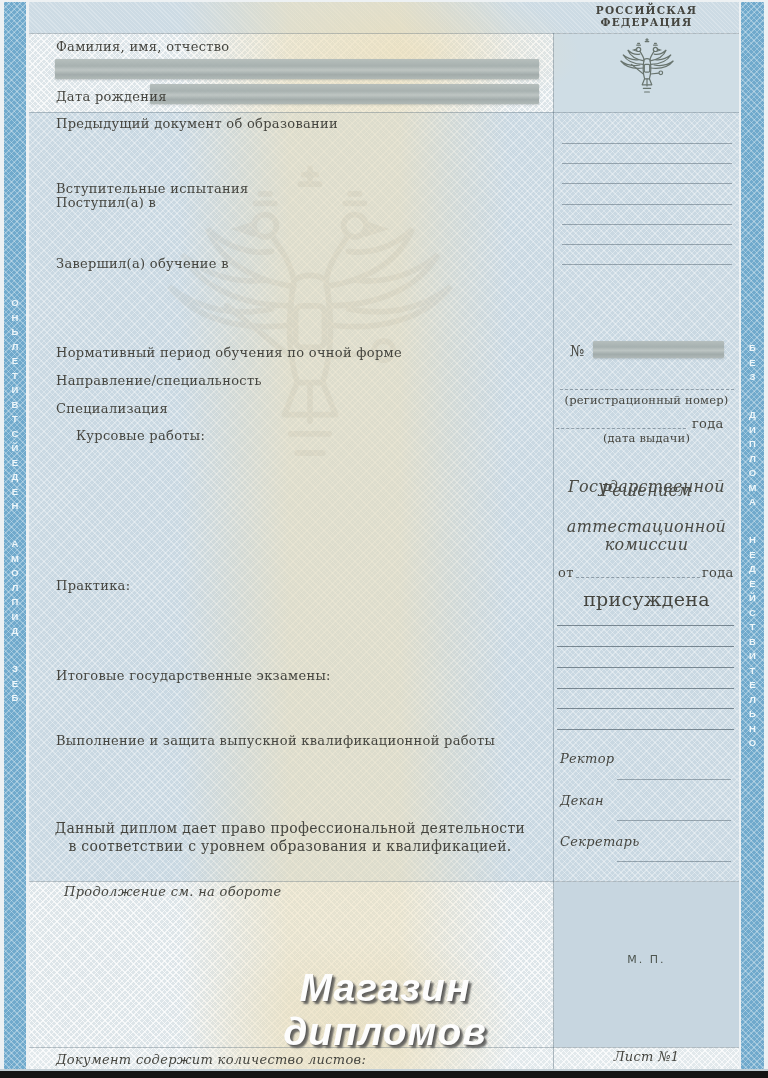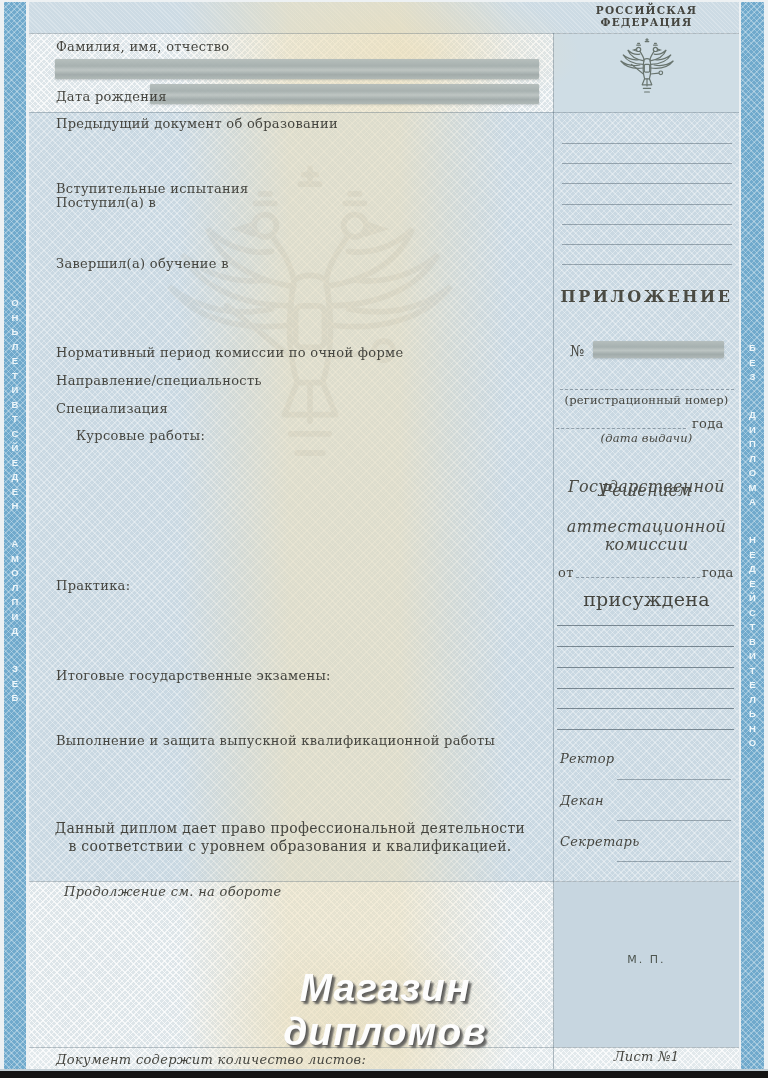--- a/index.html
+++ b/index.html
@@ -124,21 +124,21 @@
   <div class="vline" style="left:553px;top:33px;height:1038px;"></div>
 
   <div class="lbl" style="left:56px;top:39px;">Фамилия, имя, отчество</div>
   <div class="redact" style="left:55px;top:59px;width:484px;height:20px;"></div>
   <div class="redact" style="left:150px;top:84px;width:389px;height:20px;"></div>
   <div class="lbl" style="left:56px;top:89px;">Дата рождения</div>
   <div class="lbl" style="left:56px;top:116px;">Предыдущий документ об образовании</div>
   <div class="lbl" style="left:56px;top:181px;">Вступительные испытания</div>
   <div class="lbl" style="left:56px;top:195px;">Поступил(а) в</div>
   <div class="lbl" style="left:56px;top:256px;">Завершил(а) обучение в</div>
-  <div class="lbl" style="left:56px;top:345px;">Нормативный период комиссии по очной форме</div>
+  <div class="lbl" style="left:56px;top:345px;">Нормативный период обучения по очной форме</div>
   <div class="lbl" style="left:56px;top:373px;">Направление/специальность</div>
   <div class="lbl" style="left:56px;top:401px;">Специализация</div>
   <div class="lbl" style="left:56px;top:428px;margin-left:20px;">Курсовые работы:</div>
   <div class="lbl" style="left:56px;top:578px;">Практика:</div>
   <div class="lbl" style="left:56px;top:668px;">Итоговые государственные экзамены:</div>
   <div class="lbl" style="left:56px;top:733px;">Выполнение и защита выпускной квалификационной работы</div>
 
   <div class="lbl ctr" style="left:50px;top:820px;width:480px;font-size:14px;line-height:17.5px;">
     <span>Данный диплом дает право профессиональной деятельности</span><br>
     <span>в соответствии с уровнем образования и квалификацией.</span>
@@ -181,31 +181,30 @@
   </div>
 
   <div class="rl" style="left:562px;top:143px;width:170px;"></div>
   <div class="rl" style="left:562px;top:163px;width:170px;"></div>
   <div class="rl" style="left:562px;top:183px;width:170px;"></div>
   <div class="rl" style="left:562px;top:204px;width:170px;"></div>
   <div class="rl" style="left:562px;top:224px;width:170px;"></div>
   <div class="rl" style="left:562px;top:244px;width:170px;"></div>
   <div class="rl" style="left:562px;top:264px;width:170px;"></div>
 
-  <div class="lbl sup title1" style="top:287px;">ПРИЛОЖЕНИЕ</div>
 
   <div class="lbl" style="left:570px;top:342px;font-size:15px;">№</div>
   <div class="redact" style="left:593px;top:341px;width:131px;height:17px;"></div>
 
   <div class="rl rl-d" style="left:560px;top:389px;width:174px;"></div>
   <div class="lbl sup cap" style="top:393px;">(регистрационный номер)</div>
 
   <div class="rl rl-d" style="left:556px;top:428px;width:130px;"></div>
   <div class="lbl" style="left:692px;top:416px;">года</div>
-  <div class="lbl sup cap" style="top:431px;font-style:italic;">(дата выдачи)</div>
+  <div class="lbl sup cap" style="top:431px;">(дата выдачи)</div>
 
   <div class="lbl sup dec" style="top:481px;">Решением</div>
   <div class="lbl sup dec" style="top:477px;">Государственной</div>
   <div class="lbl sup dec" style="top:517px;">аттестационной</div>
   <div class="lbl sup dec" style="top:535px;">комиссии</div>
 
   <div class="lbl" style="left:558px;top:565px;">от</div>
   <div class="rl rl-d" style="left:576px;top:577px;width:124px;"></div>
   <div class="lbl" style="left:702px;top:565px;">года</div>
 

